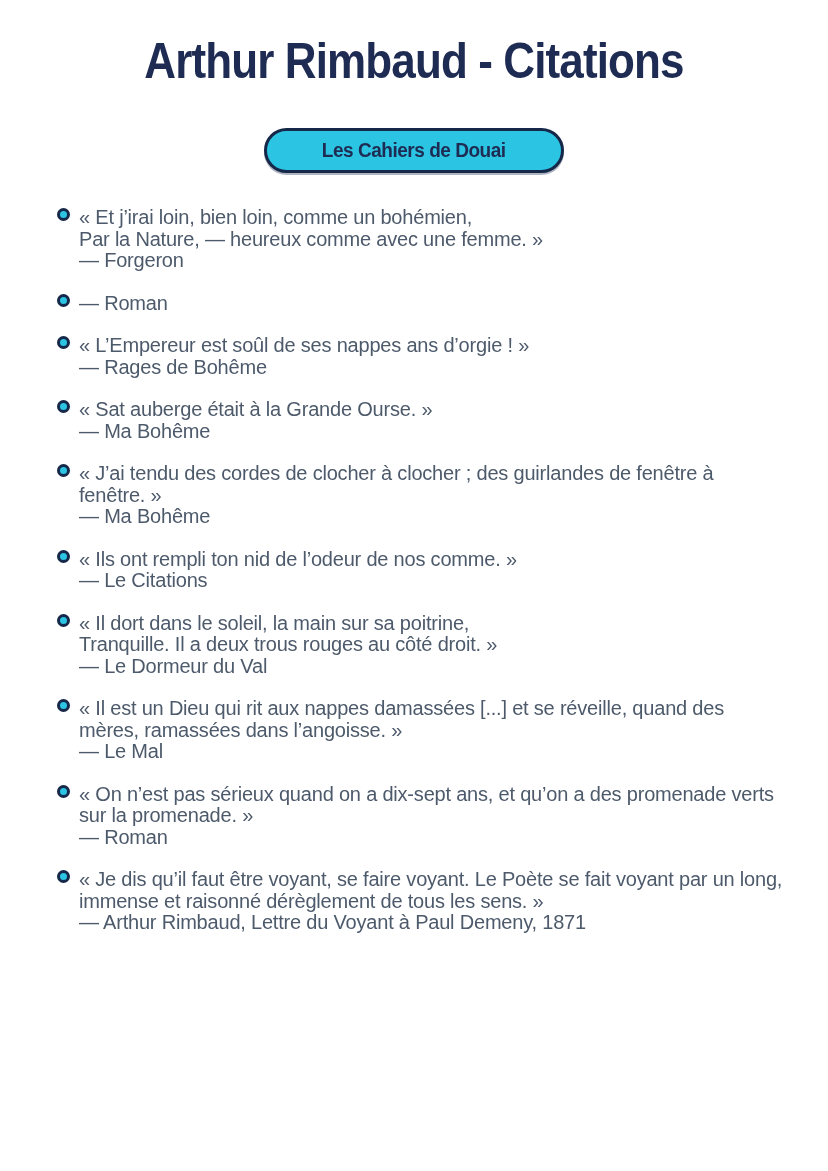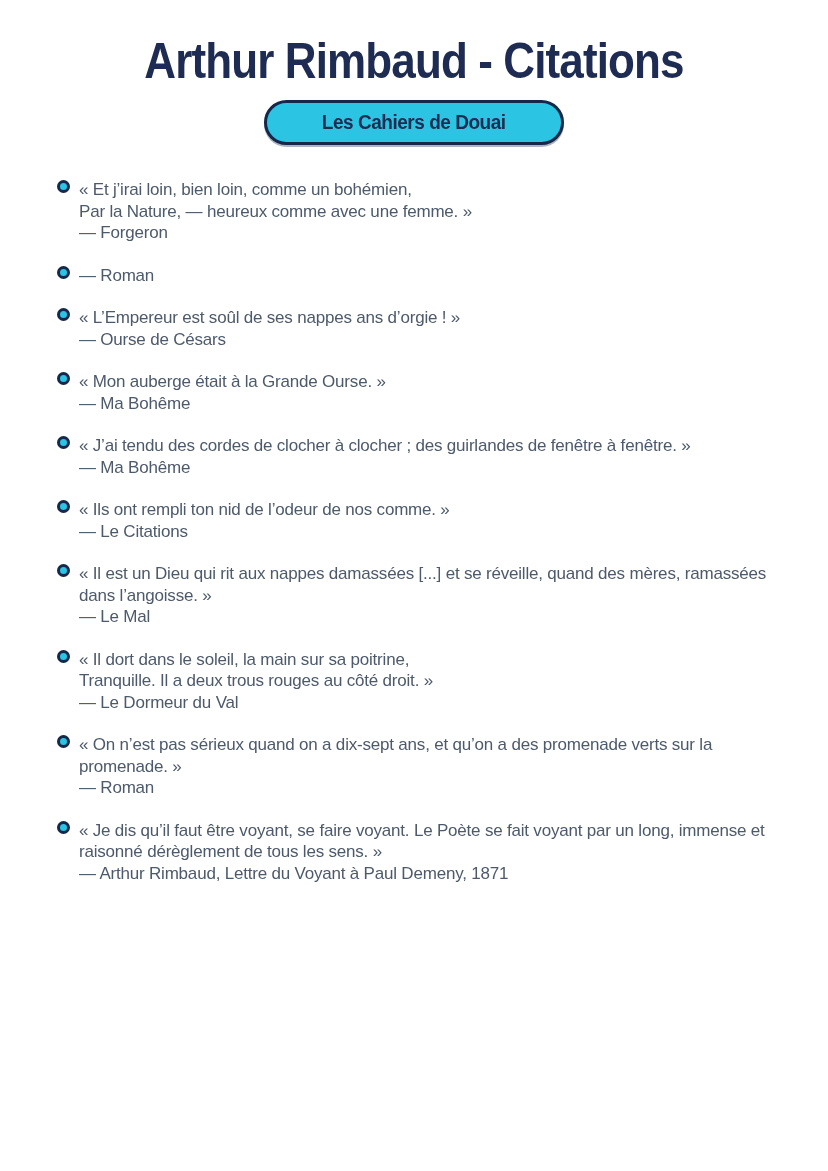--- a/index.html
+++ b/index.html
@@ -32,41 +32,42 @@
   }
   .badge-row{
     display:flex;justify-content:center;margin-top:11px;
   }
   .badge{
     background:var(--cyan);
     border:3px solid var(--navy-border);
     border-radius:26px;
     padding:8px 50px;
     box-shadow:0 2px 0 rgba(22,40,74,.35);
+    margin-top:28px;
   }
   .badge span{
     font-weight:bold;
     font-size:20px;
     color:var(--navy);
     letter-spacing:-0.5px;
     display:inline-block;
     transform:scaleX(0.95);
   }
   .quotes{
     list-style:none;
     margin-top:34px;
     padding:0 44px 0 57px;
   }
   .quote-item{
     display:flex;
     align-items:flex-start;
     gap:9px;
     margin-bottom:21px;
     color:var(--text);
-    font-size:17px;
+    font-size:20px;
     line-height:21.5px;
     letter-spacing:-0.2px;
   }
   .bullet{
     flex:none;
     width:13px;height:13px;
     margin-top:1px;
     background:var(--cyan);
     border:3px solid var(--navy-border);
     border-radius:50%;
@@ -101,28 +102,28 @@
     <span class="bullet"></span>
     <div class="quote-body">
       <div class="quote-source">— Roman</div>
     </div>
   </li>
 
   <li class="quote-item">
     <span class="bullet"></span>
     <div class="quote-body">
       <div class="quote-text">« L’Empereur est soûl de ses nappes ans d’orgie ! »</div>
-      <div class="quote-source">— Ourse de Césars</div>
+      <div class="quote-source">— Rages de Bohême</div>
     </div>
   </li>
 
   <li class="quote-item">
     <span class="bullet"></span>
     <div class="quote-body">
-      <div class="quote-text">« Mon auberge était à la Grande Ourse. »</div>
+      <div class="quote-text">« Sat auberge était à la Grande Ourse. »</div>
       <div class="quote-source">— Ma Bohême</div>
     </div>
   </li>
 
   <li class="quote-item">
     <span class="bullet"></span>
     <div class="quote-body">
       <div class="quote-text">« J’ai tendu des cordes de clocher à clocher ; des guirlandes de fenêtre à fenêtre. »</div>
       <div class="quote-source">— Ma Bohême</div>
     </div>
@@ -132,31 +133,31 @@
     <span class="bullet"></span>
     <div class="quote-body">
       <div class="quote-text">« Ils ont rempli ton nid de l’odeur de nos comme. »</div>
       <div class="quote-source">— Le Citations</div>
     </div>
   </li>
 
   <li class="quote-item">
     <span class="bullet"></span>
     <div class="quote-body">
-      <div class="quote-text">« Il est un Dieu qui rit aux nappes damassées [...] et se réveille, quand des mères, ramassées dans l’angoisse. »</div>
-      <div class="quote-source">— Le Mal</div>
+      <div class="quote-text">« Il dort dans le soleil, la main sur sa poitrine,
+Tranquille. Il a deux trous rouges au côté droit. »</div>
+      <div class="quote-source">— Le Dormeur du Val</div>
     </div>
   </li>
 
   <li class="quote-item">
     <span class="bullet"></span>
     <div class="quote-body">
-      <div class="quote-text">« Il dort dans le soleil, la main sur sa poitrine,
-Tranquille. Il a deux trous rouges au côté droit. »</div>
-      <div class="quote-source">— Le Dormeur du Val</div>
+      <div class="quote-text">« Il est un Dieu qui rit aux nappes damassées [...] et se réveille, quand des mères, ramassées dans l’angoisse. »</div>
+      <div class="quote-source">— Le Mal</div>
     </div>
   </li>
 
   <li class="quote-item">
     <span class="bullet"></span>
     <div class="quote-body">
       <div class="quote-text">« On n’est pas sérieux quand on a dix-sept ans, et qu’on a des promenade verts sur la promenade. »</div>
       <div class="quote-source">— Roman</div>
     </div>
   </li>

